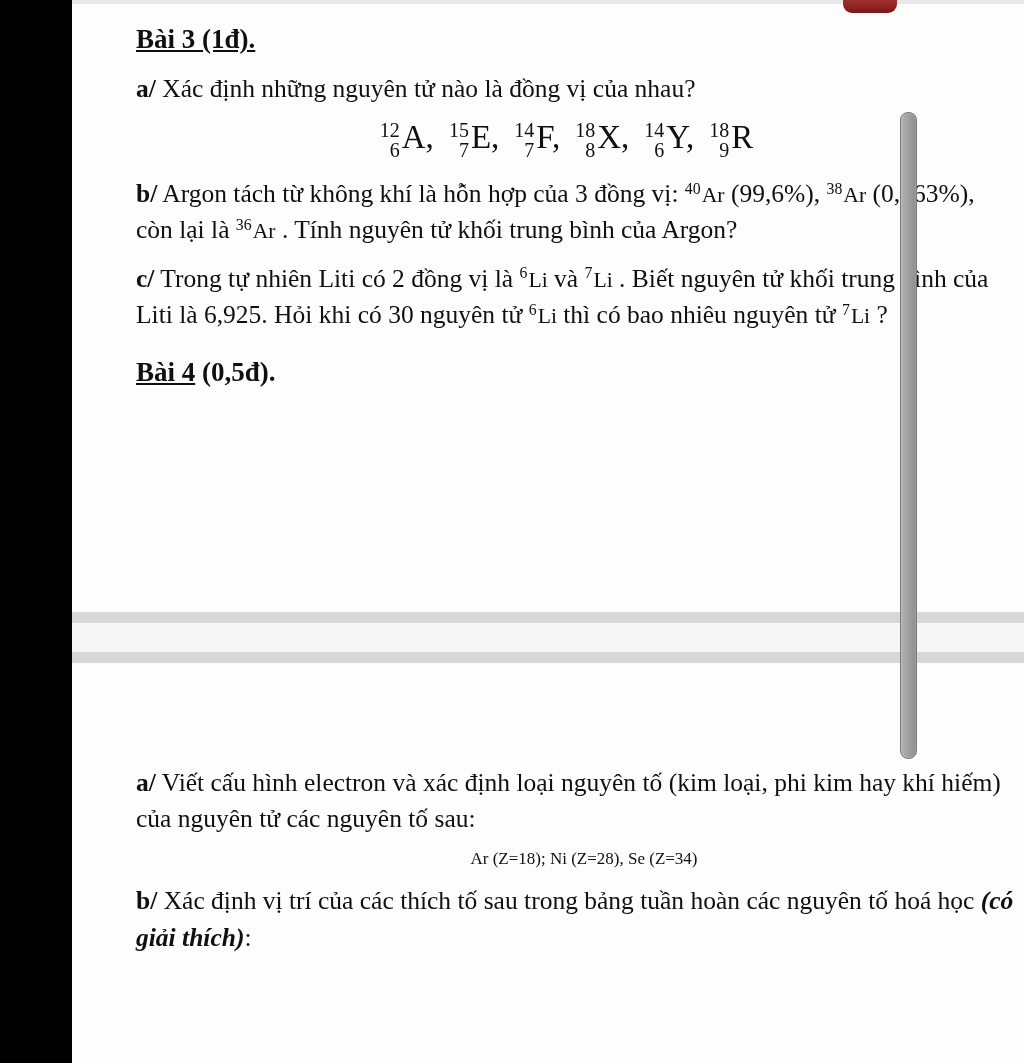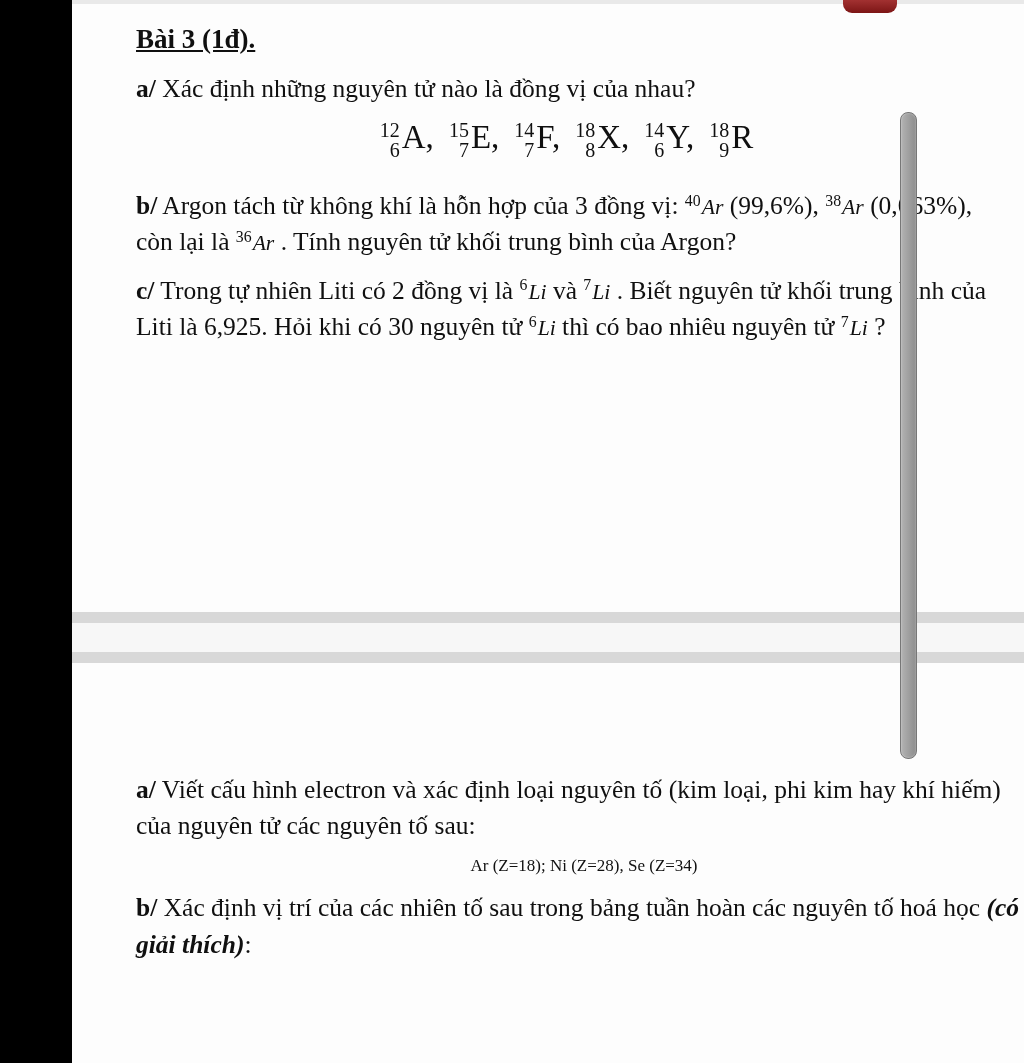--- a/index.html
+++ b/index.html
@@ -31,31 +31,31 @@
   
   .separator{position:absolute;left:0;top:612px;width:100%;}
   .sep-gray{height:11px;background:#d8d8d8;}
   .sep-light{height:29px;background:#f7f7f7;}
 
   .content{position:absolute;left:64px;right:60px;top:0;}
   .content-p2{position:absolute;left:64px;right:40px;top:765px;}
 
   .title{font-size:27px;font-weight:bold;margin:24px 0 16px;}
   .title .u{text-decoration:underline;}
-  .para{font-size:25.5px;line-height:1.42;margin:7px 0 12px;}
+  .para{font-size:25.5px;line-height:1.42;margin:0 0 12px;}
   .lbl{font-weight:bold;}
   .bi{font-weight:bold;font-style:italic;}
   .centerline{font-size:17px;text-align:center;margin:6px 0 14px;}
 
   
   .msup{font-size:0.62em;vertical-align:0.52em;line-height:0;margin-right:1px;}
-  .chem{font-size:0.85em;font-style:italic;}
+  .chem{font-size:0.85em;}
 
   
-  .iso-row{text-align:center;font-size:30px;margin:6px 0 28px;}
+  .iso-row{text-align:center;font-size:30px;margin:6px 0 16px;}
   .iso{display:inline-block;margin-right:15px;white-space:nowrap;}
   .iso-nums{display:inline-block;vertical-align:-9px;text-align:right;font-size:20px;line-height:20px;margin-right:2px;}
   .iso-nums div{height:20px;}
   .iso-sym{font-size:33px;}
 </style>
 </head>
 <body>
 
 <div class="stage">
 
@@ -70,32 +70,33 @@
       <p class="title"><span class="u">Bài 3 (1đ).</span><span></span></p>
 
       <p class="para"><span class="lbl">a/</span><span> Xác định những nguyên tử nào là đồng vị của nhau?</span></p>
 
       <div class="iso-row"><span class="iso"><span class="iso-nums"><div>12</div><div>6</div></span><span class="iso-sym">A,</span></span><span class="iso"><span class="iso-nums"><div>15</div><div>7</div></span><span class="iso-sym">E,</span></span><span class="iso"><span class="iso-nums"><div>14</div><div>7</div></span><span class="iso-sym">F,</span></span><span class="iso"><span class="iso-nums"><div>18</div><div>8</div></span><span class="iso-sym">X,</span></span><span class="iso"><span class="iso-nums"><div>14</div><div>6</div></span><span class="iso-sym">Y,</span></span><span class="iso"><span class="iso-nums"><div>18</div><div>9</div></span><span class="iso-sym">R</span></span></div>
 
       <p class="para"><span class="lbl">b/</span><span><span>  Argon tách từ không khí là hỗn hợp của 3 đồng vị: </span><span><span class="msup">40</span><span class="chem">Ar</span></span><span> (99,6%), </span><span><span class="msup">38</span><span class="chem">Ar</span></span><span> (0,063%), còn lại là </span><span><span class="msup">36</span><span class="chem">Ar</span></span><span> . Tính nguyên tử khối trung bình của Argon?</span></span></p>
 
       <p class="para"><span class="lbl">c/</span><span><span> Trong tự nhiên Liti có 2 đồng vị là </span><span><span class="msup">6</span><span class="chem">Li</span></span><span> và </span><span><span class="msup">7</span><span class="chem">Li</span></span><span> . Biết nguyên tử khối trung bình của Liti là 6,925. Hỏi khi có 30 nguyên tử </span><span><span class="msup">6</span><span class="chem">Li</span></span><span> thì có bao nhiêu nguyên tử </span><span><span class="msup">7</span><span class="chem">Li</span></span><span> ?</span></span></p>
 
+      <p class="title"><span class="u">Bài 4</span><span> (0,5đ).</span></p>
     </div>
 
     <div class="separator">
       <div class="sep-gray"></div>
       <div class="sep-light"></div>
       <div class="sep-gray"></div>
     </div>
 
     <div class="content-p2">
       <p class="para"><span class="lbl">a/</span><span> Viết cấu hình electron và xác định loại nguyên tố (kim loại, phi kim hay khí hiếm) của nguyên tử các nguyên tố sau:</span></p>
 
       <p class="centerline">Ar (Z=18); Ni (Z=28), Se (Z=34)</p>
 
-      <p class="para"><span class="lbl">b/</span><span><span> Xác định vị trí của các nhiên tố sau trong bảng tuần hoàn các nguyên tố hoá học </span><span class="bi">(có giải thích)</span><span>:</span></span></p>
+      <p class="para"><span class="lbl">b/</span><span><span> Xác định vị trí của các thích tố sau trong bảng tuần hoàn các nguyên tố hoá học </span><span class="bi">(có giải thích)</span><span>:</span></span></p>
 
     </div>
 
     <div class="scrollbar"></div>
   </div>
 </div>
 
 </body></html>

